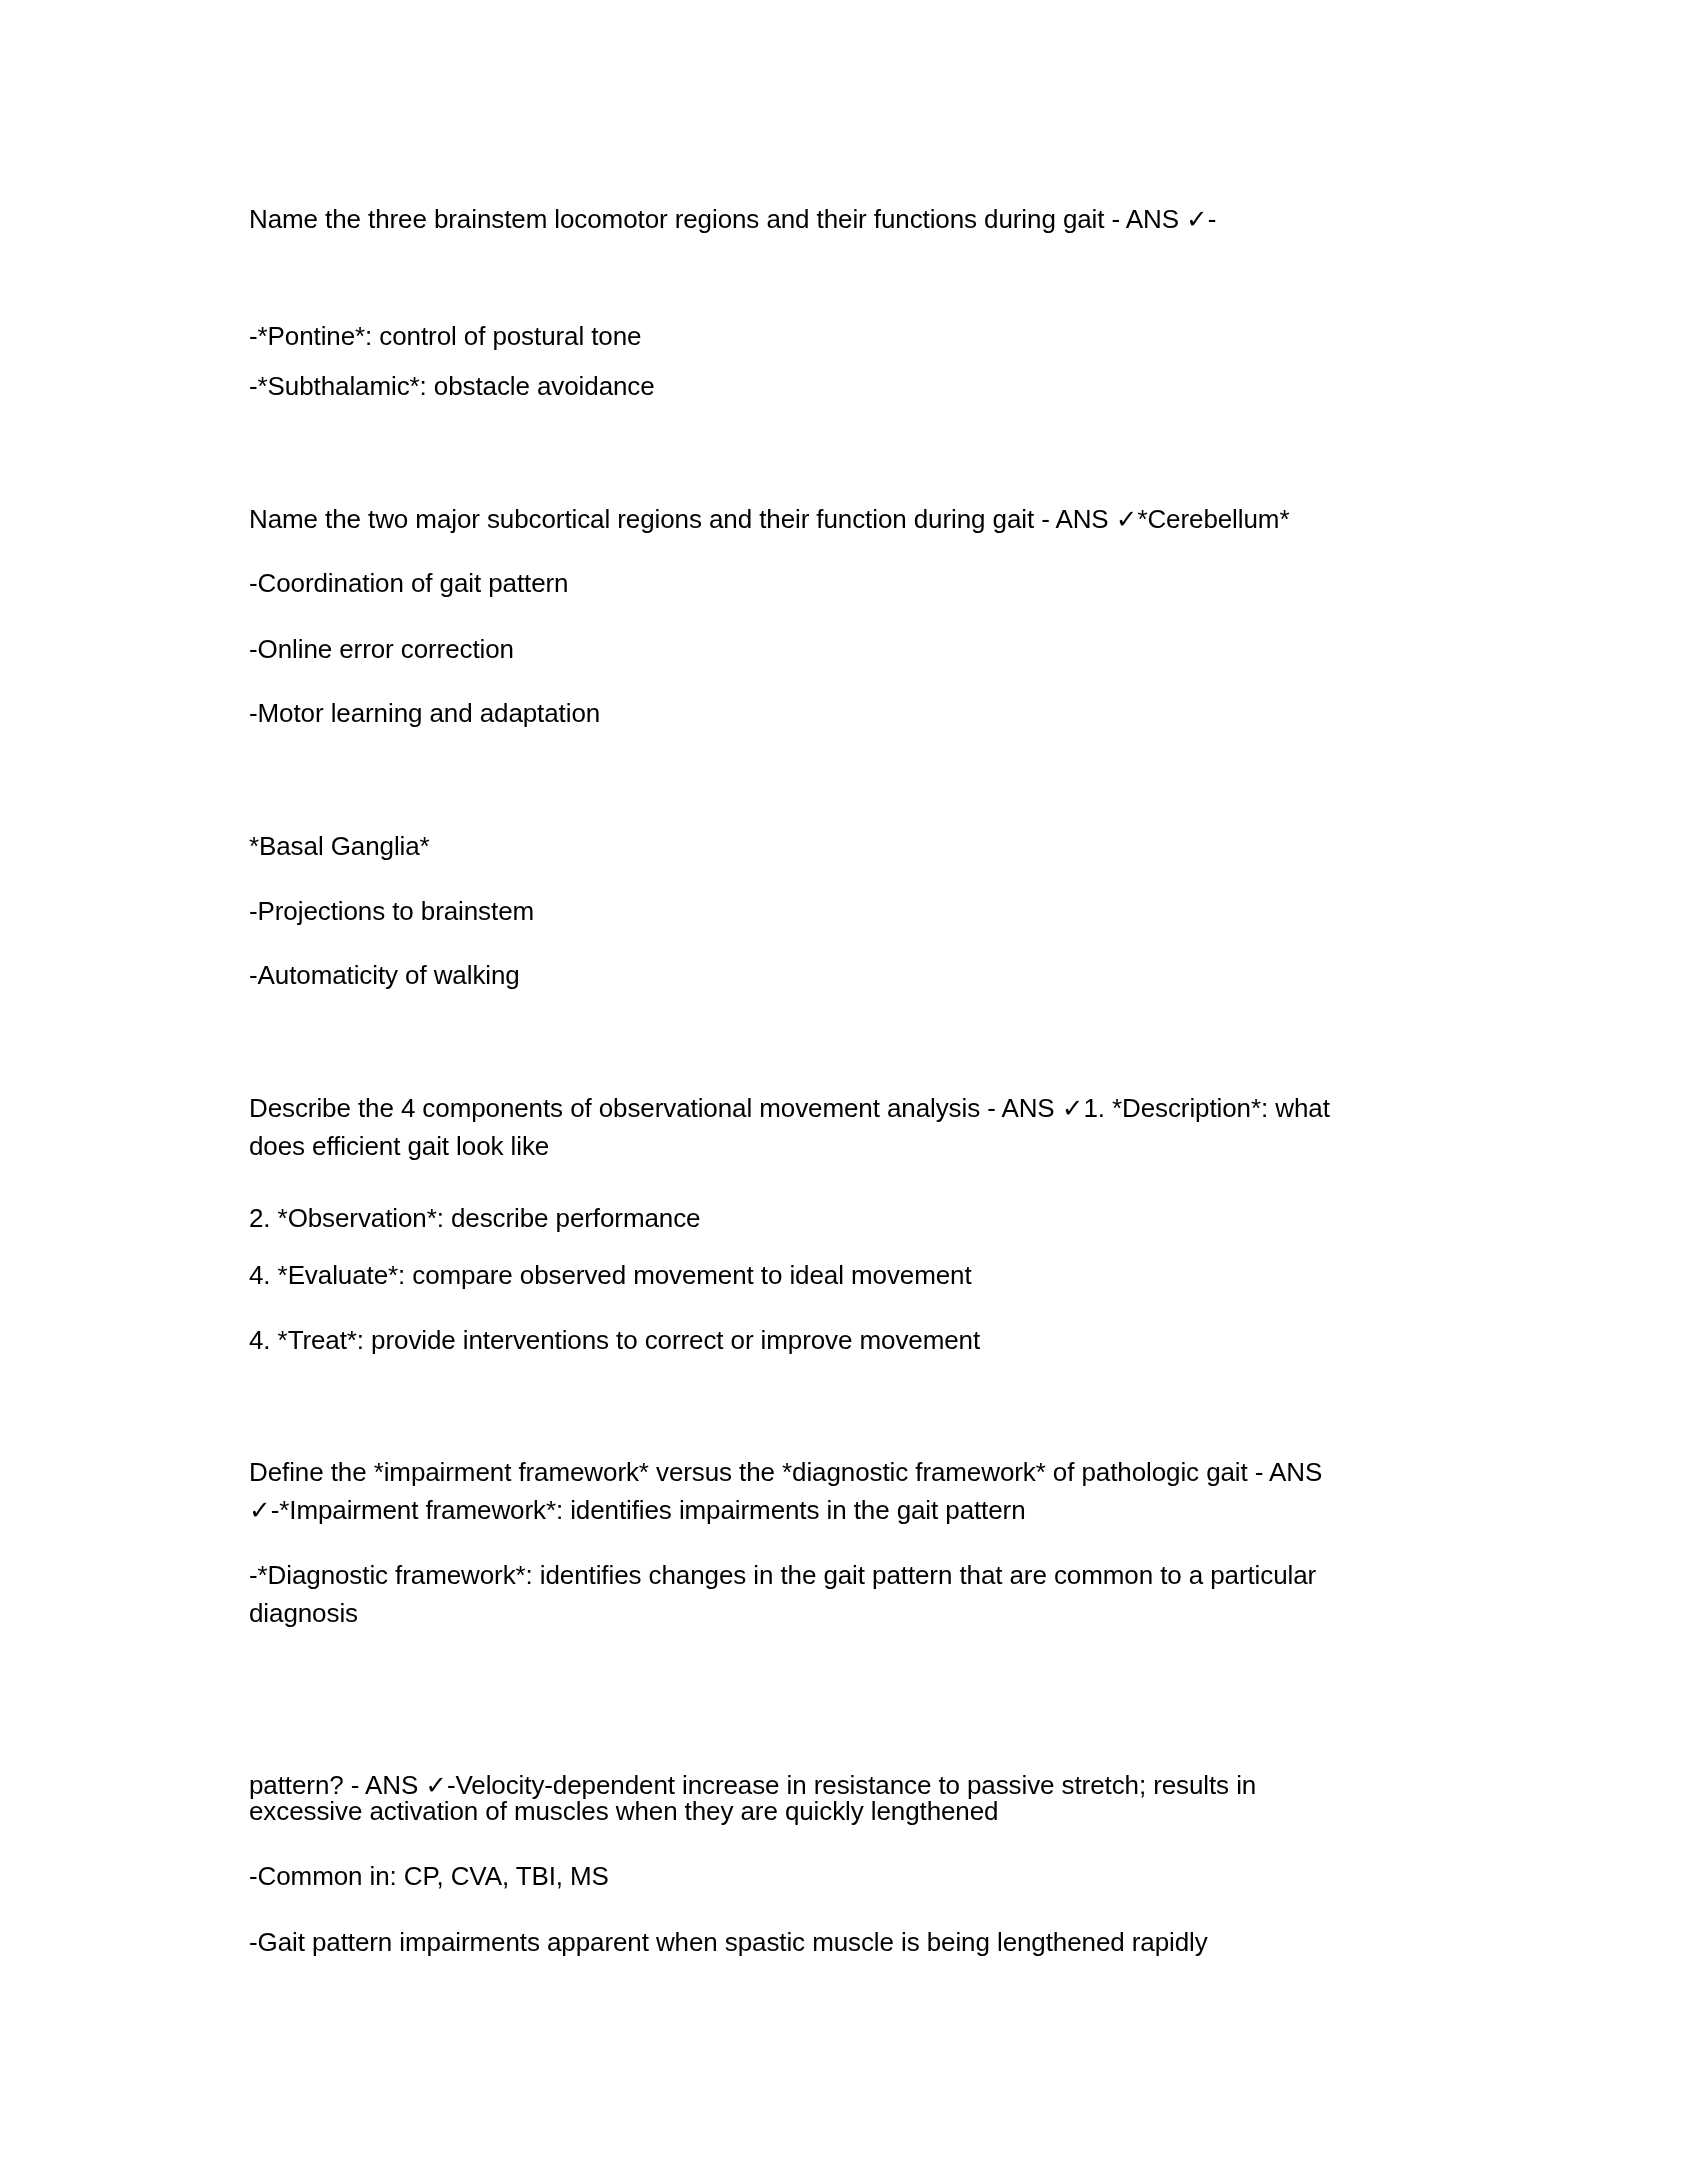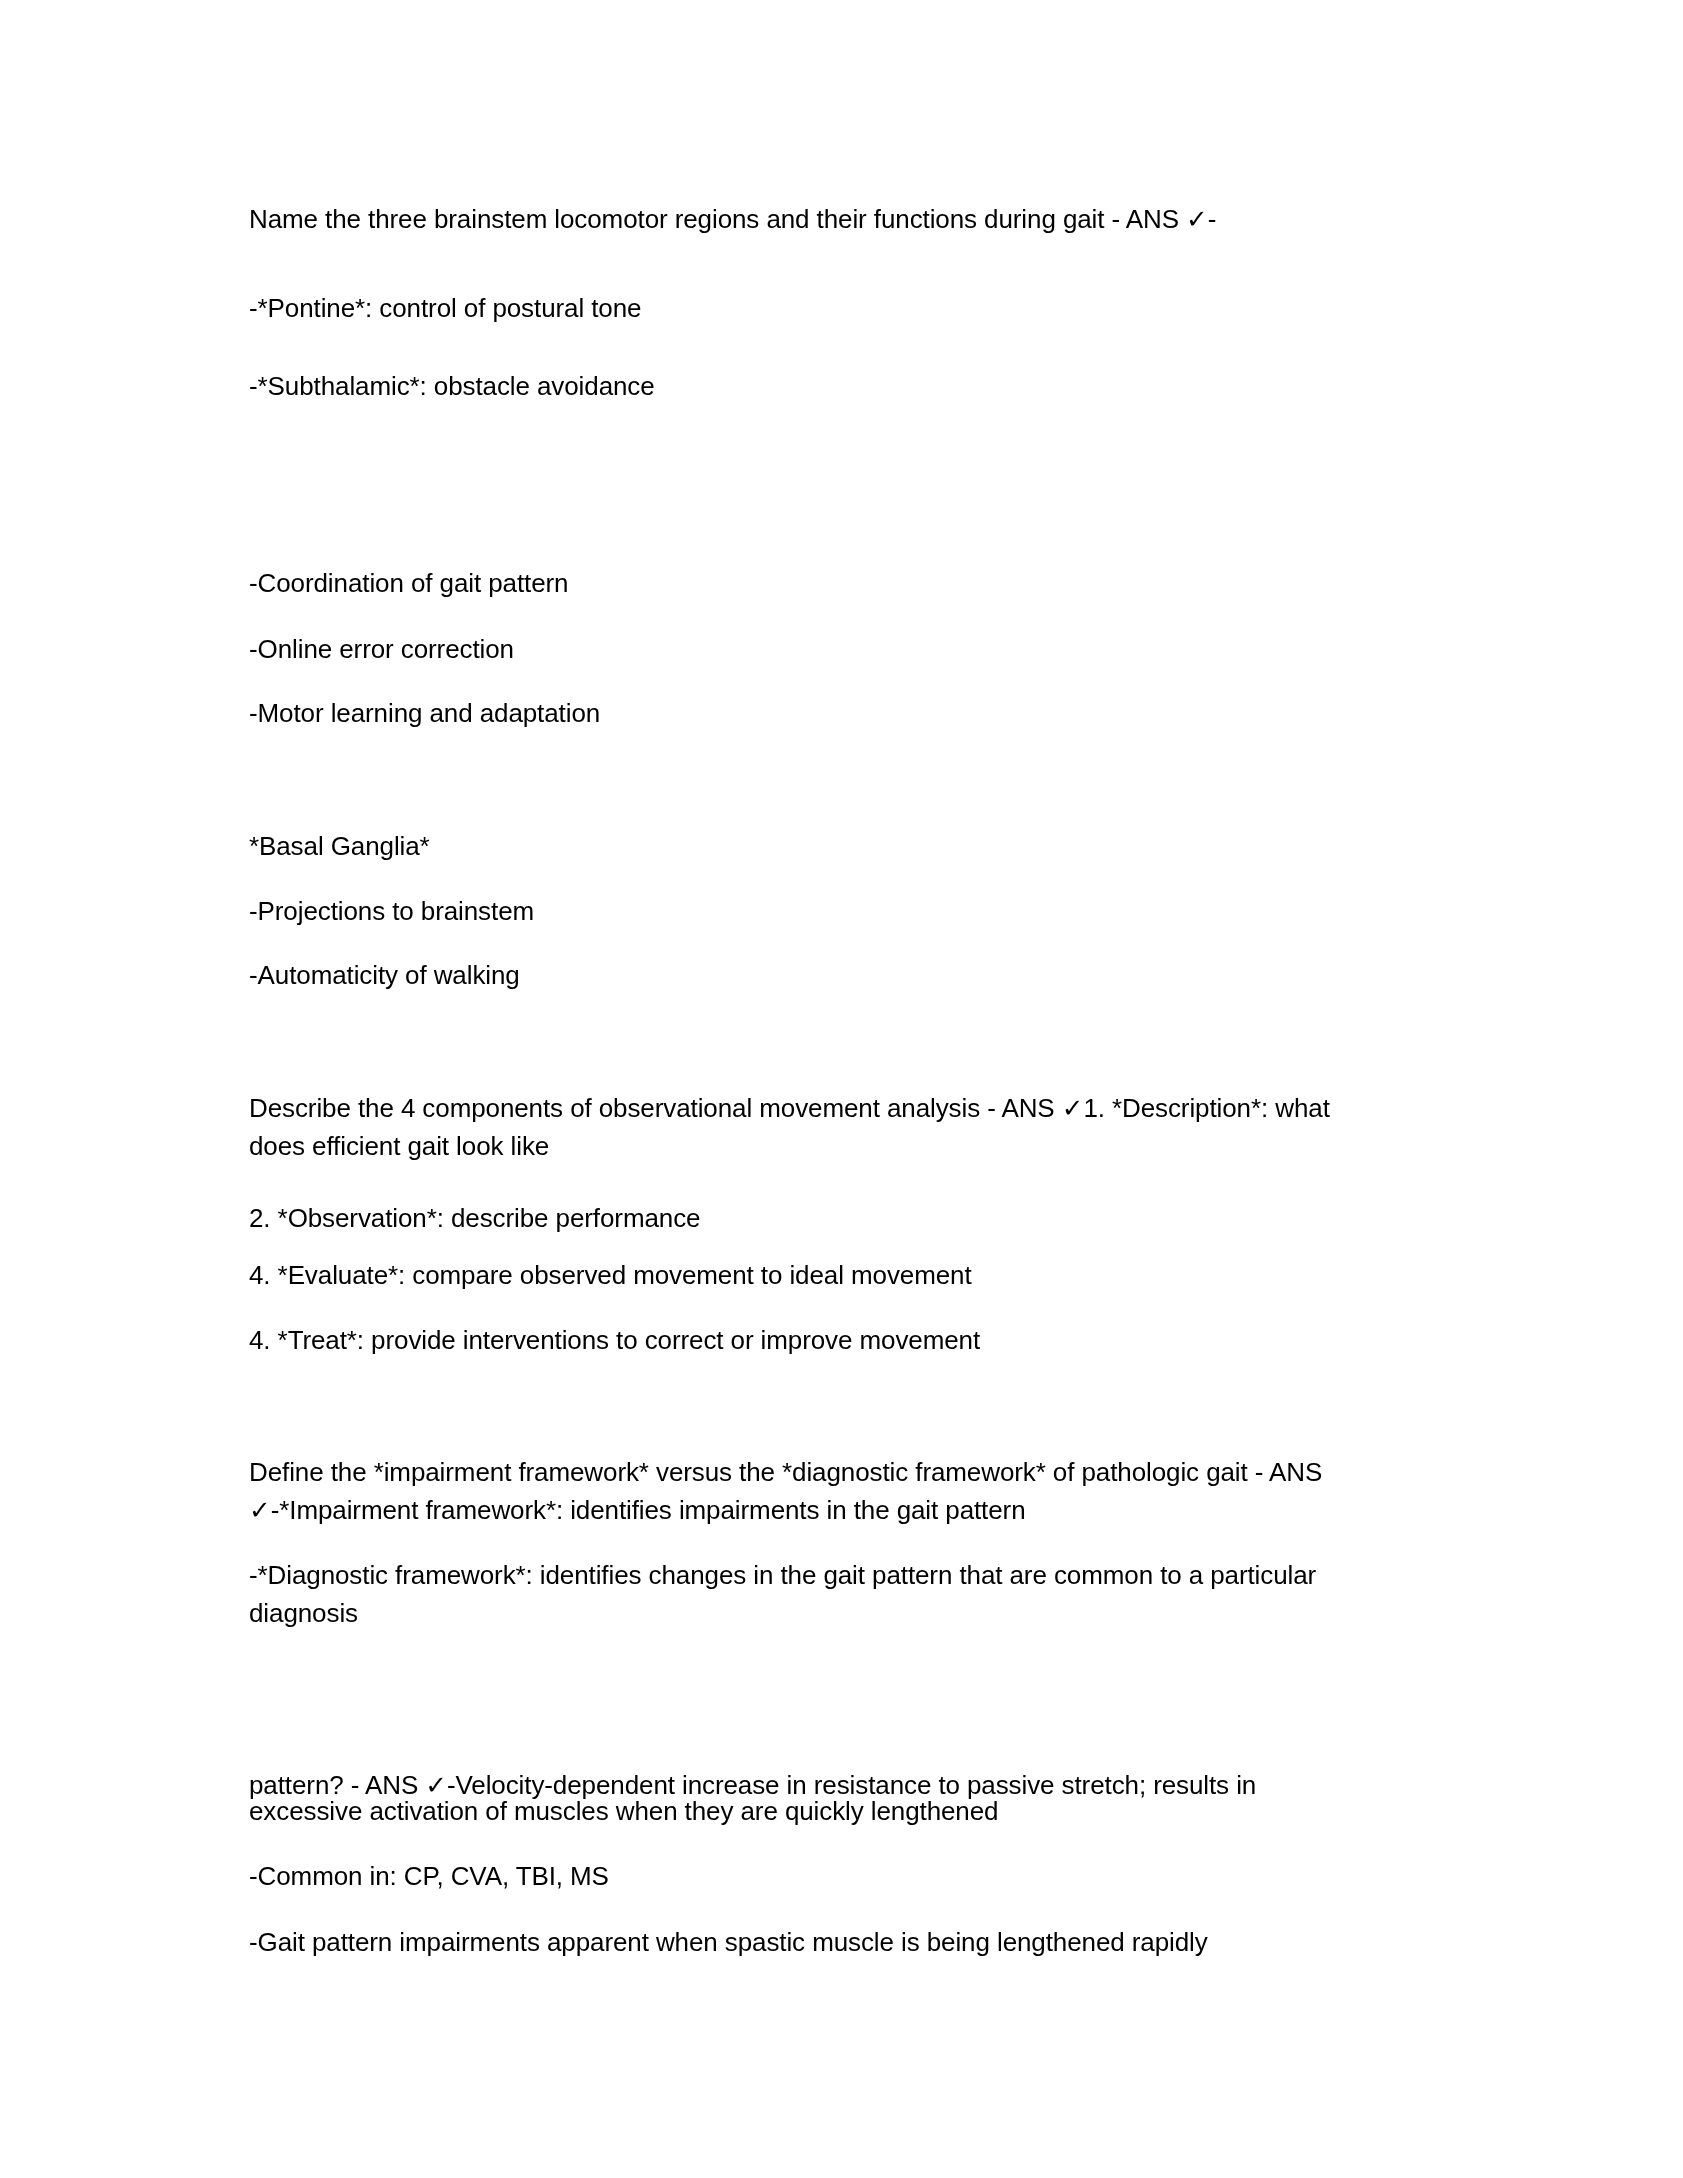--- a/index.html
+++ b/index.html
@@ -38,23 +38,26 @@
     }
   </style>
 </head>
 <body>
 
 <div class="page">
 
   <div class="line" style="top:204px">
     <span>Name the three brainstem locomotor regions and their functions during gait - ANS </span><span class="check">✓</span><span>-</span>
   </div>
-  <div class="line" style="top:293px">-*Pontine*: control of postural tone</div>
+  <div class="line" style="top:321px">-*Pontine*: control of postural tone</div>
   <div class="line" style="top:371px">-*Subthalamic*: obstacle avoidance</div>
 
+  <div class="line" style="top:504px">
+    <span>Name the two major subcortical regions and their function during gait - ANS </span><span class="check">✓</span><span>*Cerebellum*</span>
+  </div>
   <div class="line" style="top:568px">-Coordination of gait pattern</div>
   <div class="line" style="top:634px">-Online error correction</div>
   <div class="line" style="top:698px">-Motor learning and adaptation</div>
   <div class="line" style="top:831px">*Basal Ganglia*</div>
   <div class="line" style="top:896px">-Projections to brainstem</div>
   <div class="line" style="top:960px">-Automaticity of walking</div>
 
   <div class="line" style="top:1093px">
     <span>Describe the 4 components of observational movement analysis - ANS </span><span class="check">✓</span><span>1. *Description*: what</span>
   </div>

